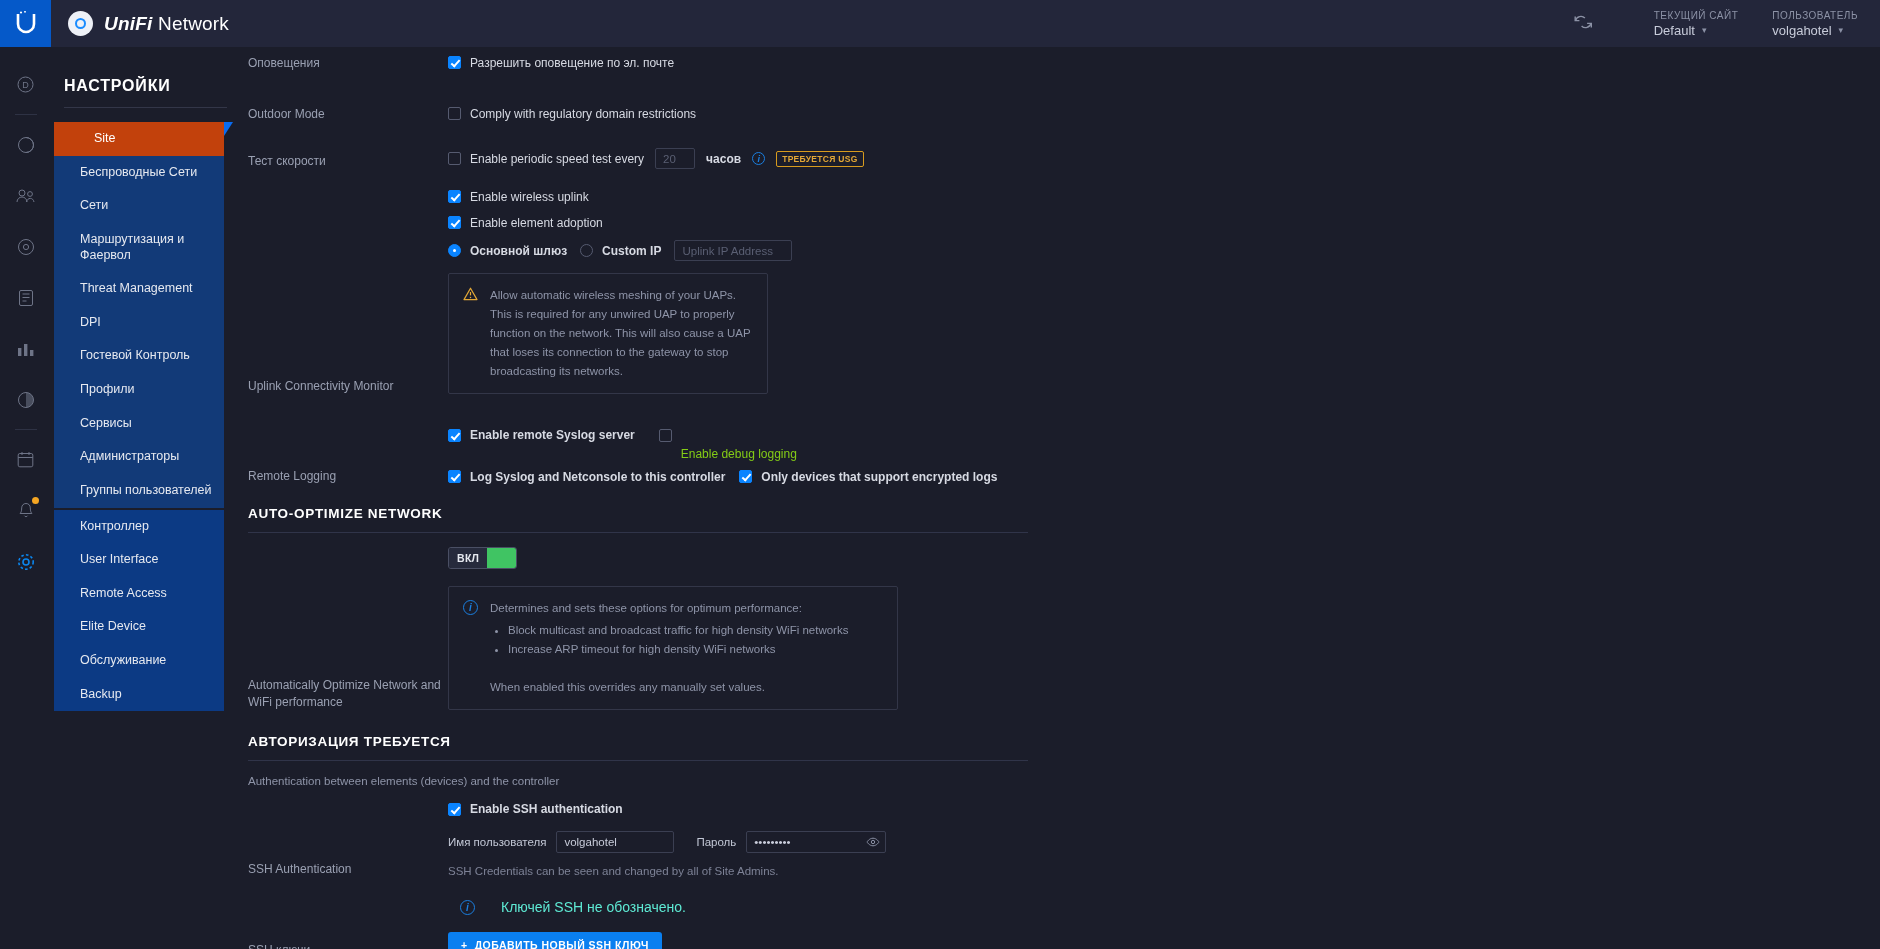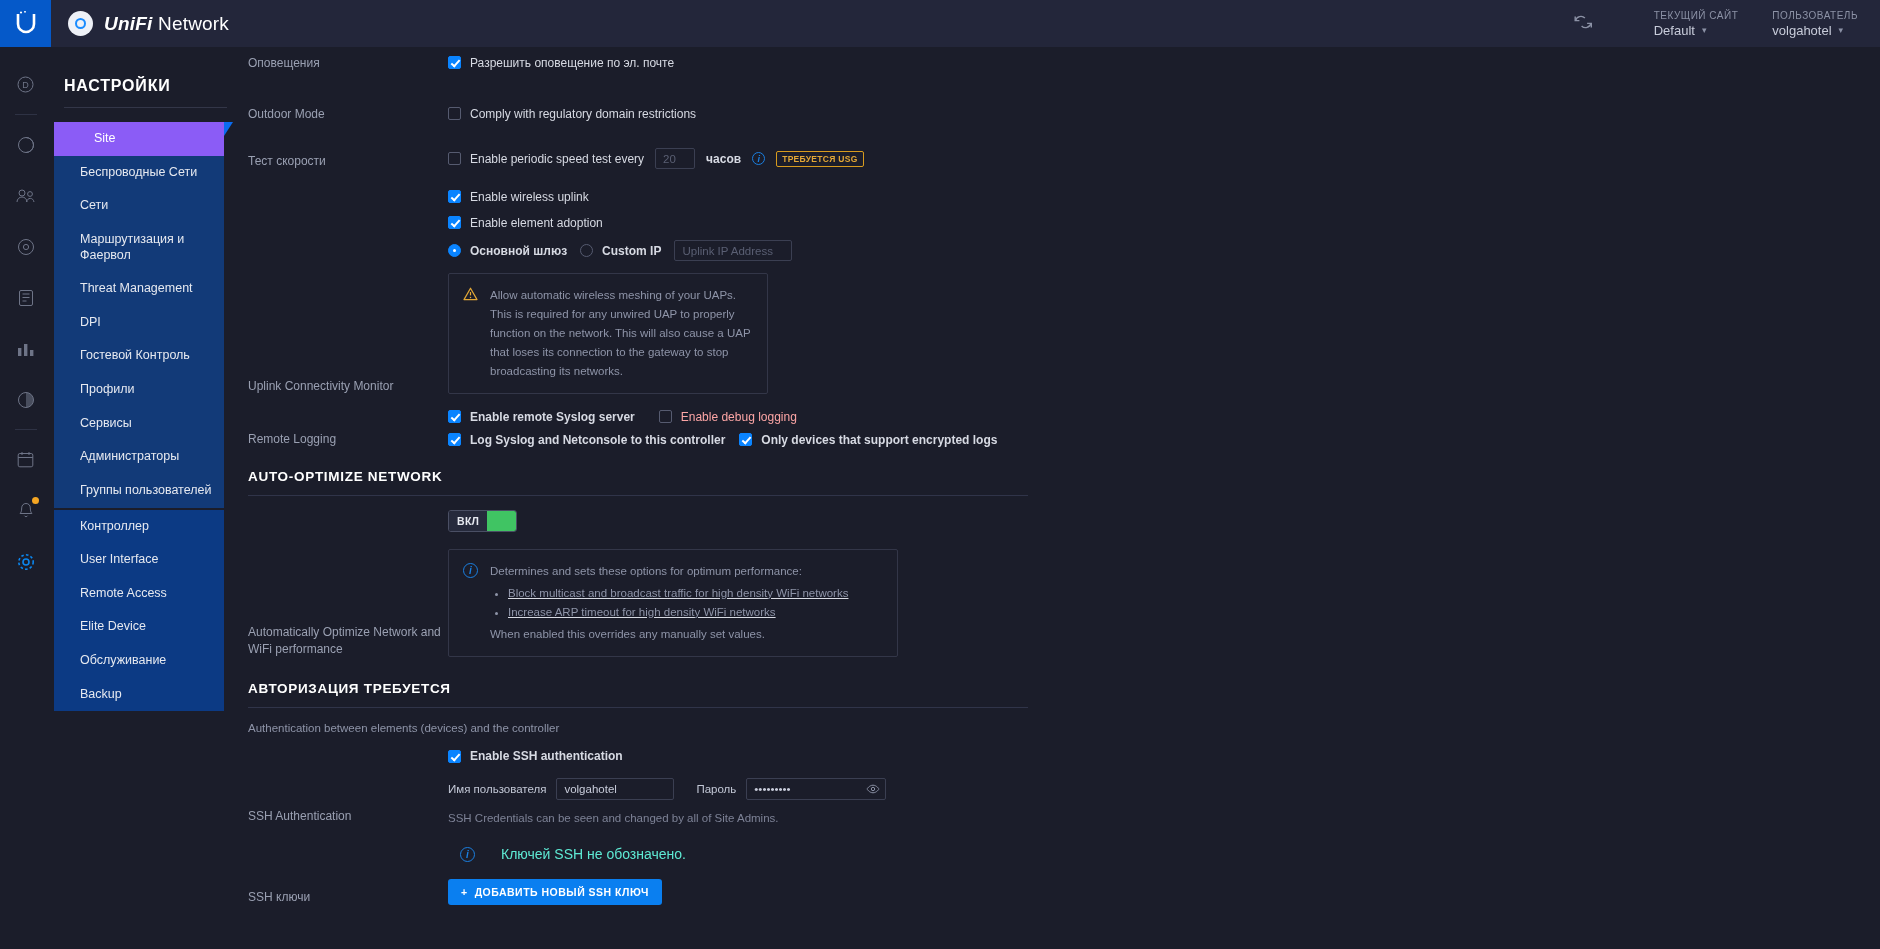--- a/index.html
+++ b/index.html
@@ -61,21 +61,21 @@
     font-size: 16px; font-weight: 700; color: #ffffff; letter-spacing: .8px;
     padding: 0 0 12px 13px;
   }
   .sidenav-rule { height: 1px; background: #333648; margin: 0 13px 14px 13px; }
   .menu { margin: 0 0 0 3px; width: 170px; }
   .mi {
     padding: 9px 0 9px 26px; font-size: 12.5px; color: #e6e9f0;
     background: #123a78; position: relative; line-height: 1.25;
   }
   .mi.g1 { background: #0c3a84; }
-  .mi.active { background: #8b5cf6; color: #fff; font-weight: 400; padding-left: 40px; }
+  .mi.active { background: #c2410c; color: #fff; font-weight: 400; padding-left: 40px; }
   .mi.active:after {
     content: ""; position: absolute; right: -9px; top: 0;
     border-top: 14px solid #0a6cf0; border-bottom: 14px solid transparent;
     border-right: 9px solid transparent;
   }
   .mi-sep { height: 2px; background: #1b1d2a; }
   
   .main {
     position: absolute; left: 240px; top: 47px; right: 0; bottom: 0;
     background: #1b1d2a; overflow: hidden;
@@ -92,21 +92,21 @@
   .box {
     width: 13px; height: 13px; border-radius: 2px; border: 1px solid #565b70;
     background: transparent; display: inline-block; position: relative; flex: none;
   }
   .box.on { background: #0a84ff; border-color: #0a84ff; }
   .box.on:after {
     content: ""; position: absolute; left: 4px; top: 1px; width: 3px; height: 7px;
     border: solid #fff; border-width: 0 2px 2px 0; transform: rotate(42deg);
   }
   .cbtxt { font-size: 12px; color: #d7dae3; }
-  .cbtxt.dim { color: #fca5a5; }
+  .cbtxt.dim { color: #84cc16; margin-top: 37px; }
   .rd {
     width: 13px; height: 13px; border-radius: 50%; border: 1px solid #565b70;
     display: inline-block; position: relative; flex: none;
   }
   .rd.on { border-color: #0a84ff; background: #0a84ff; }
   .rd.on:after {
     content: ""; position: absolute; left: 4px; top: 4px; width: 3px; height: 3px;
     border-radius: 50%; background: #fff;
   }
   .inp {
@@ -124,21 +124,21 @@
   .usg-badge {
     border: 1px solid #d79b1e; color: #e2a736; font-size: 8.5px; font-weight: 700;
     letter-spacing: .3px; padding: 2px 5px; border-radius: 2px; display: inline-block;
   }
   
   .notebox {
     border: 1px solid #333648; border-radius: 2px; padding: 12px 14px;
     display: flex; gap: 12px; background: transparent;
   }
   .notebox p { font-size: 11.5px; color: #8e94a8; line-height: 1.65; }
-  .notebox ul { margin: 3px 0 3px 18px; text-decoration: underline; }
+  .notebox ul { margin: 3px 0 19px 18px; }
   .notebox li { font-size: 11.5px; color: #8e94a8; line-height: 1.65; }
   .warn-ic { color: #e2a736; flex: none; margin-top: 1px; }
   .info-ic {
     width: 15px; height: 15px; border-radius: 50%; border: 1.5px solid #1a7fe0;
     color: #1a7fe0; font-size: 10px; font-style: italic; font-weight: 700; flex: none;
     display: inline-flex; align-items: center; justify-content: center; margin-top: 1px;
   }
   
   .sect { margin-top: 22px; }
   .sect h3 {

